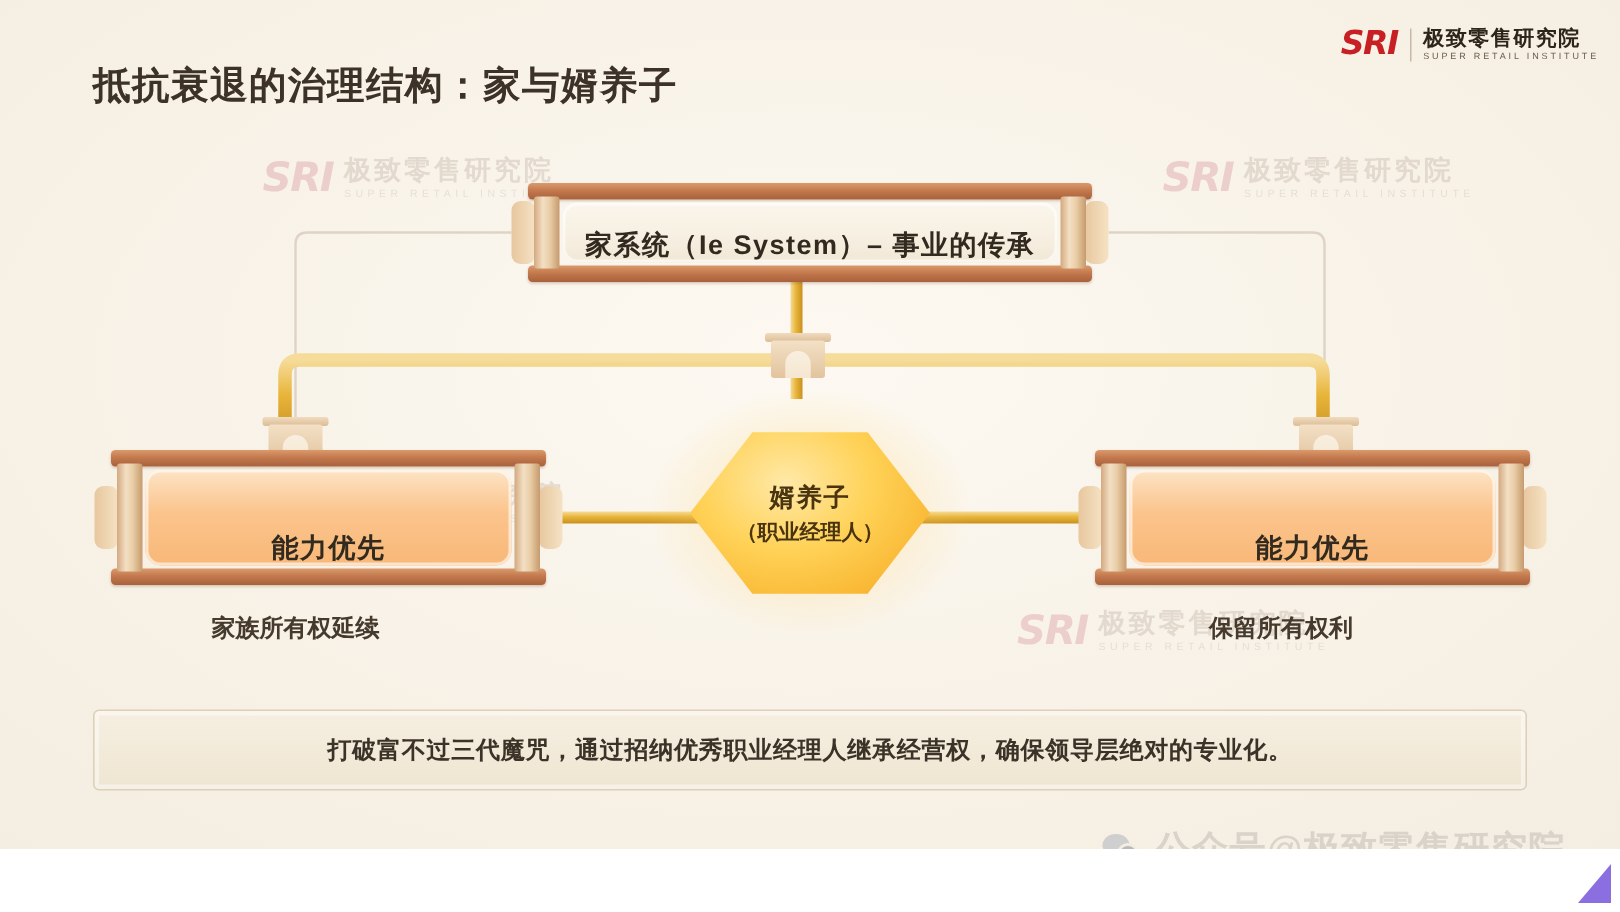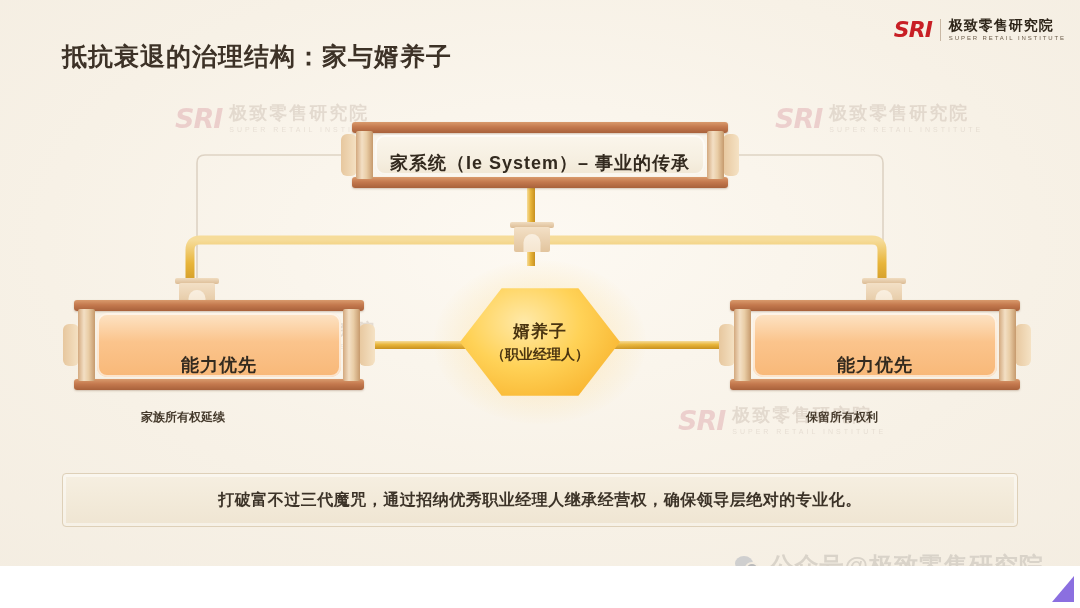--- a/index.html
+++ b/index.html
@@ -178,21 +178,21 @@
   }
   #hexagon .hx-main {
     font-size: 17px; font-weight: bold; color: #4a3410; letter-spacing: 1px;
   }
   #hexagon .hx-sub {
     font-size: 14px; font-weight: bold; color: #4a3410;
   }
 
   
   .caption {
-    position: absolute; font-size: 12px; font-weight: bold;
+    position: absolute; font-size: 16px; font-weight: bold;
     color: #453a2c; white-space: nowrap;
   }
   #cap-left  { left: 141px; top: 409px; }
   #cap-right { left: 806px; top: 409px; }
 
   
   #summary {
     position: absolute; left: 62px; top: 473px;
     width: 956px; height: 54px;
     background: linear-gradient(180deg,#f6efe1 0%,#efe5d2 100%);

